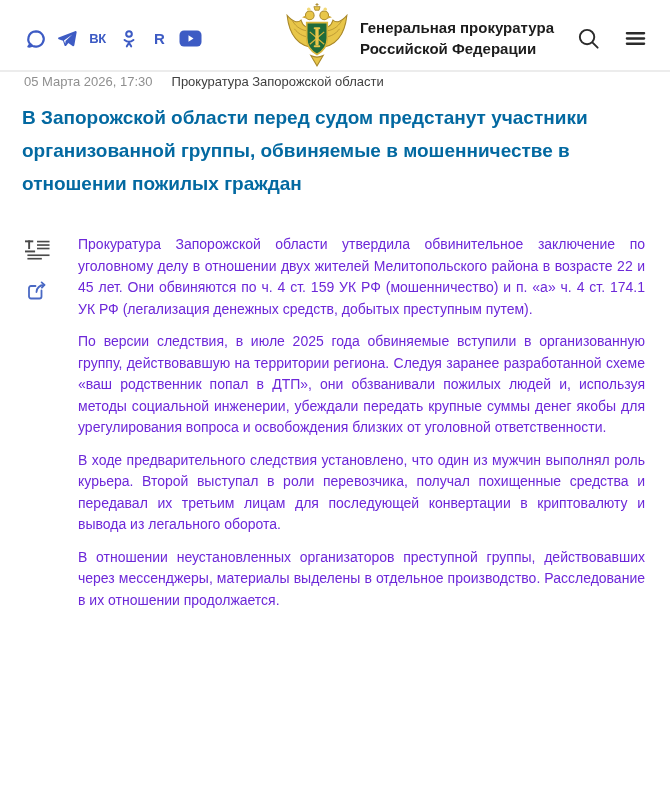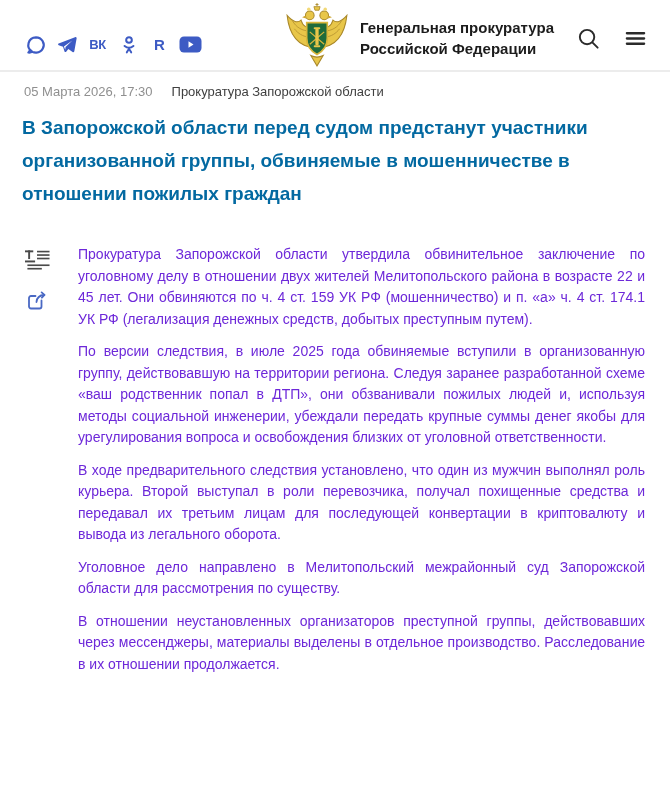--- a/index.html
+++ b/index.html
@@ -2,33 +2,33 @@
 <html lang="ru"><head>
 <meta charset="utf-8">
 <style>
   * { margin:0; padding:0; box-sizing:border-box; }
   html,body { background:#ffffff; }
   body { font-family:"Liberation Sans", sans-serif; }
   .page { position:relative; width:670px; height:800px; background:#ffffff; overflow:hidden; margin:0 auto; }
 
   
   .header { position:relative; height:72px; border-bottom:2px solid #ececec; background:#ffffff; }
-  .social { position:absolute; left:24px; top:33px; display:flex; align-items:center; gap:8px; }
+  .social { position:absolute; left:24px; top:27px; display:flex; align-items:center; gap:8px; }
   .social-btn { display:flex; align-items:center; justify-content:center; width:23px; height:23px; cursor:pointer; }
   .vk-label { font-size:13px; font-weight:700; color:#3d5bc4; letter-spacing:-0.5px; }
   .ru-label { font-size:15px; font-weight:700; color:#3d5bc4; }
 
   .brand { position:absolute; left:284px; top:2px; display:flex; align-items:center; gap:10px; cursor:pointer; }
   .brand-name { font-size:15px; font-weight:700; color:#1c1c1c; line-height:21px; }
 
   .hdr-actions { position:absolute; right:22px; top:25px; display:flex; align-items:center; gap:21px; }
   .hdr-actions .social-btn { width:26px; height:26px; }
 
   
-  .meta-row { display:flex; gap:19px; padding:12px 24px 0 24px; font-size:13px; color:#8f8f8f; }
+  .meta-row { display:flex; gap:19px; padding:2px 24px 0 24px; font-size:13px; color:#8f8f8f; }
   .meta-source { color:#404040; cursor:pointer; }
 
   
   .article-title { margin:12px 24px 0 22px; max-width:614px; font-size:19px; font-weight:700; line-height:33px; color:#0369a1; }
 
   
   .content { position:relative; margin:34px 25px 0 24px; }
   .tools { position:absolute; left:0; top:3px; display:flex; flex-direction:column; gap:15px; }
   .tool-btn { width:26px; height:26px; display:flex; align-items:center; justify-content:center; cursor:pointer; }
   .paras { margin-left:54px; }
@@ -150,18 +150,17 @@
           <path d="M11.5 13c.4-4.4 3.2-6.8 7.8-7"></path>
           <path d="M16.6 3.4l2.9 2.5-2.6 2.8"></path>
         </svg>
       </span>
     </div>
 
     <div class="paras">
       <p>Прокуратура Запорожской области утвердила обвинительное заключение по уголовному делу в отношении двух жителей Мелитопольского района в возрасте 22 и 45 лет. Они обвиняются по ч. 4 ст. 159 УК РФ (мошенничество) и п. «а» ч. 4 ст. 174.1 УК РФ (легализация денежных средств, добытых преступным путем).</p>
       <p>По версии следствия, в июле 2025 года обвиняемые вступили в организованную группу, действовавшую на территории региона. Следуя заранее разработанной схеме «ваш родственник попал в ДТП», они обзванивали пожилых людей и, используя методы социальной инженерии, убеждали передать крупные суммы денег якобы для урегулирования вопроса и освобождения близких от уголовной ответственности.</p>
       <p>В ходе предварительного следствия установлено, что один из мужчин выполнял роль курьера. Второй выступал в роли перевозчика, получал похищенные средства и передавал их третьим лицам для последующей конвертации в криптовалюту и вывода из легального оборота.</p>
-      <p>Уголовное дело направлено в Мелитопольский межрайонный суд Запорожской области для рассмотрения по существу.</p>
       <p>В отношении неустановленных организаторов преступной группы, действовавших через мессенджеры, материалы выделены в отдельное производство. Расследование в их отношении продолжается.</p>
     </div>
   </div>
 
 </div>
 
 </body></html>

